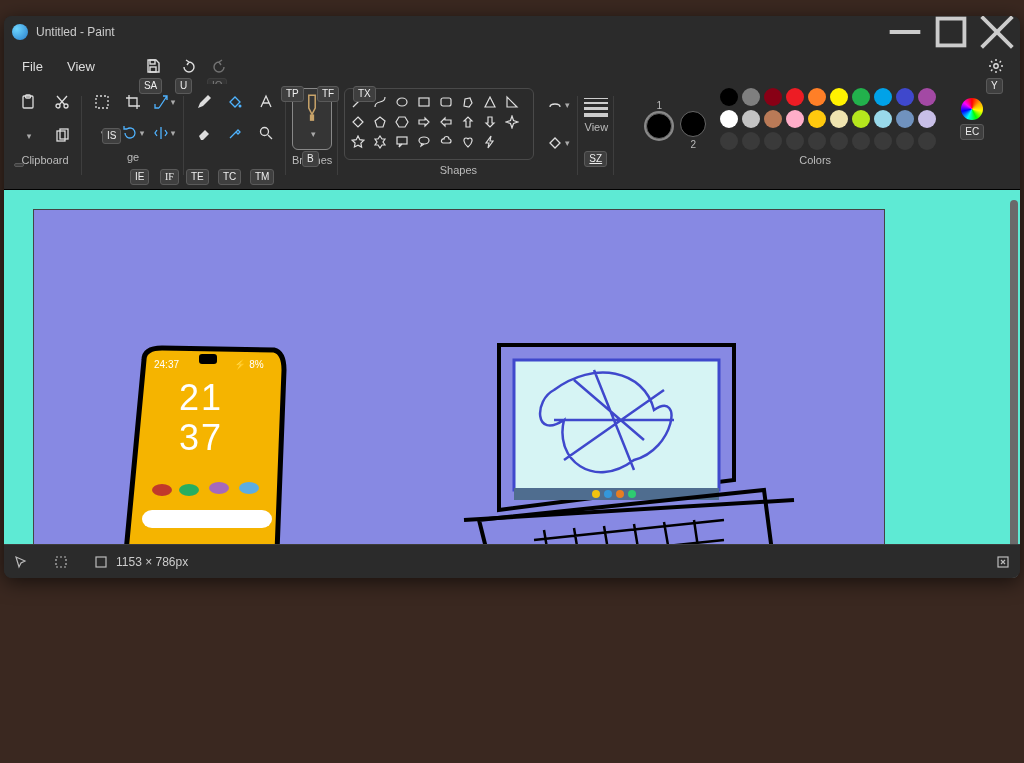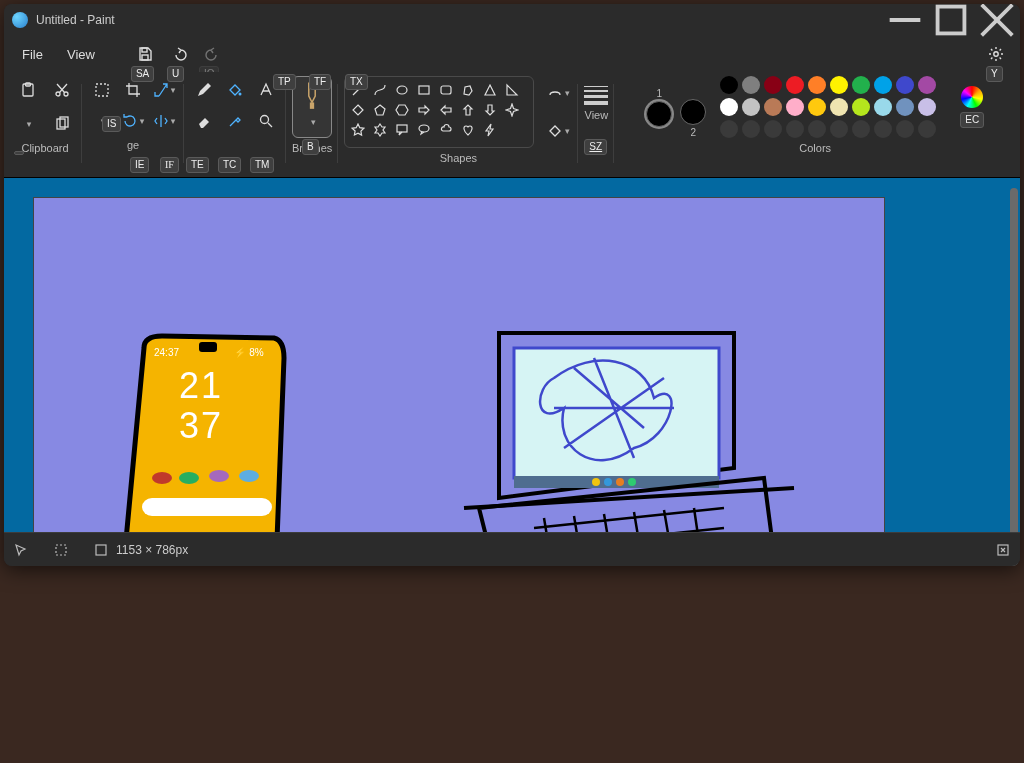--- a/index.html
+++ b/index.html
@@ -1,29 +1,29 @@
 <!DOCTYPE html>
 <html><head>
 <meta charset="utf-8">
 <style>
   * { box-sizing: border-box; margin: 0; padding: 0; font-family: "Segoe UI", Arial, sans-serif; }
   body { background: #3a2820; width: 1024px; height: 763px; overflow: hidden; }
-  .window { position: absolute; left: 4px; top: 4px; width: 1016px; height: 562px; background: #2b2b2b; border-radius: 8px; overflow: hidden; box-shadow: 0 4px 20px rgba(0,0,0,0.6); }
+  .window { position: absolute; left: 4px; top: 16px; width: 1016px; height: 562px; background: #2b2b2b; border-radius: 8px; overflow: hidden; box-shadow: 0 4px 20px rgba(0,0,0,0.6); }
 
   
   .titlebar { height: 32px; background: #2b2b2b; display: flex; align-items: center; padding-left: 8px; color: #ccc; font-size: 12px; }
   .titlebar .app-icon { width: 16px; height: 16px; border-radius: 50%; background: radial-gradient(circle at 30% 30%, #6dd5ff, #2a7fcc); margin-right: 8px; }
   .winbuttons { margin-left: auto; display: flex; }
   .winbtn { width: 46px; height: 32px; display:flex; align-items:center; justify-content:center; color:#ccc; font-size:11px;}
   .winbtn svg { stroke:#ccc; stroke-width:1; fill:none; }
 
   
   .menubar { height: 36px; background:#2b2b2b; display:flex; align-items:center; padding: 0 8px; gap: 4px; color:#ddd; font-size:13px;}
   .menuitem { padding: 6px 10px; border-radius:4px; }
-  .quick { display:flex; gap:2px; margin-left: 20px;}
+  .quick { display:flex; gap:2px; margin-left: 28px;}
   .quickbtn { width:32px; height:32px; display:flex; align-items:center; justify-content:center; border-radius:4px;}
   .quickbtn.disabled { opacity:0.4; }
   .settings-btn { margin-left:auto; width:32px; height:32px; display:flex; align-items:center; justify-content:center; }
   svg.ico { width:16px; height:16px; stroke:#ddd; stroke-width:1.4; fill:none; }
 
   .ribbon { min-height: 106px; background:#2b2b2b; border-bottom:1px solid #000; display:flex; padding: 2px 4px 0 4px; position:relative;}
   .group { display:flex; flex-direction:column; align-items:center; padding: 2px 6px; position:relative;}
   .group-label { color:#bbb; font-size:11px; margin-top:4px; text-align:center; height:16px;}
   .group::after { content:""; position:absolute; right:0; top:10px; bottom:14px; width:1px; background:#3e3e3e;}
   .group.last::after { display:none;}
@@ -46,21 +46,21 @@
   .col-circle.active { box-shadow:0 0 0 2px #888;}
   .col-num { color:#bbb; font-size:10px;}
   .palette { display:grid; grid-template-columns: repeat(10, 18px); grid-auto-rows:18px; gap:4px; margin-left:6px;}
   .sw { width:18px; height:18px; border-radius:50%;}
   .edit-colors { display:flex; flex-direction:column; align-items:center; gap:4px; margin-left:16px;}
   .wheel { width:22px; height:22px; border-radius:50%; background: conic-gradient(red,orange,yellow,lime,cyan,blue,magenta,red);}
   .chev { font-size:9px; color:#aaa; margin-left:2px;}
   .keytip { position:absolute; background:#3f3f3f; border:1px solid #5a5a5a; color:#eee; font-size:10px; padding:1px 4px; border-radius:3px; line-height:12px; z-index:10;}
 
   
-  .workspace { position:absolute; top:174px; left:0; right:0; bottom:34px; background:#0369a1; overflow:auto;}
+  .workspace { position:absolute; top:174px; left:0; right:0; bottom:34px; background:#5eead4; overflow:auto;}
   .canvas-wrap { position:relative; margin:20px 0 0 30px;}
   .canvas { background:#8789e3; box-shadow: 0 0 0 1px #444;}
   .scrollbar-v { position:absolute; right:2px; top:178px; bottom:36px; width:8px; background:transparent; border-radius:4px;}
   .scrollbar-v .thumb { position:absolute; top:6px; height:380px; width:8px; background:#6a6a6a; border-radius:4px;}
 
   
   .statusbar { position:absolute; left:0; right:0; bottom:0; height:34px; background:#2b2b2b; border-top:1px solid #3c3c3c; display:flex; align-items:center; padding:0 10px; color:#ccc; font-size:12px; gap:18px;}
   .status-seg { display:flex; align-items:center; gap:8px;}
   .status-seg svg { width:14px; height:14px; stroke:#bbb; stroke-width:1.2; fill:none;}
   .spacer { flex:1;}

